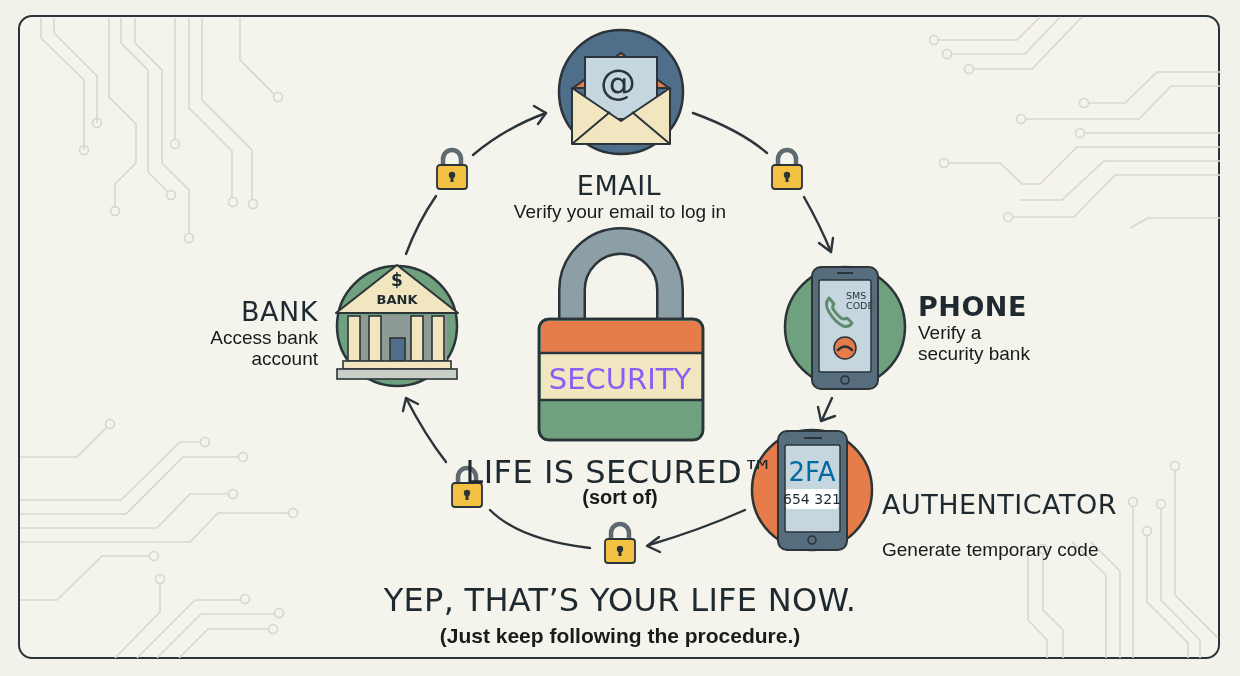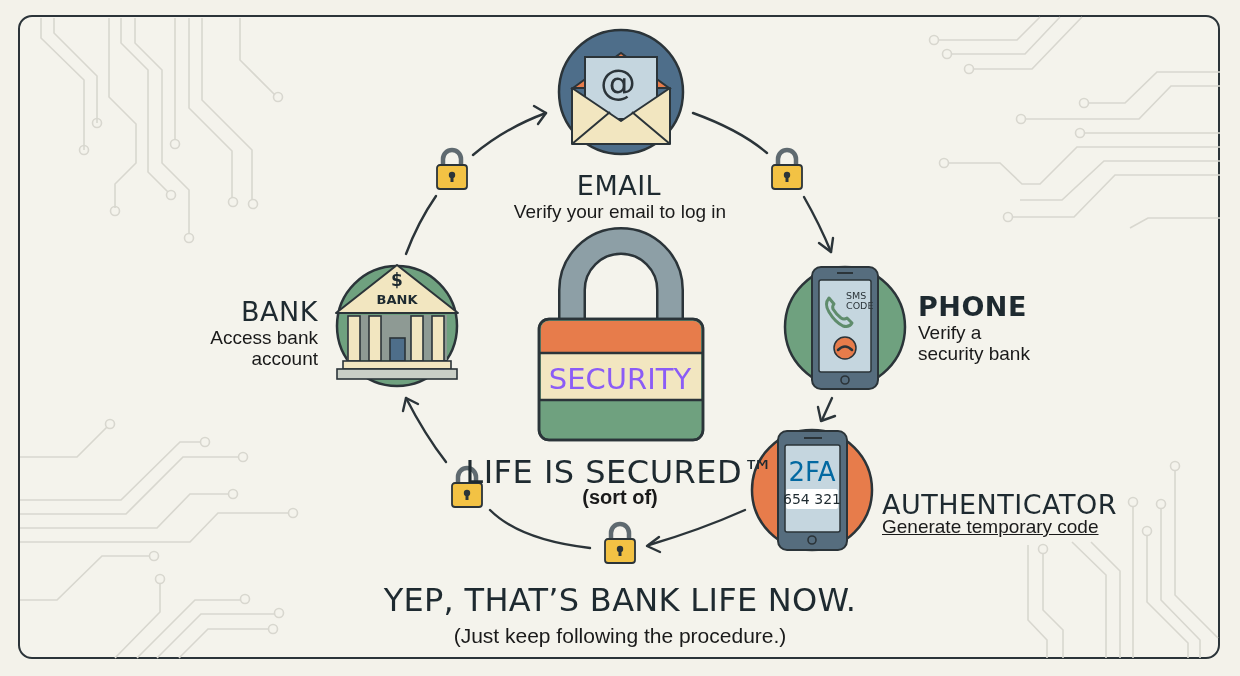--- a/index.html
+++ b/index.html
@@ -212,16 +212,16 @@
 
 <div class="txt title" style="left:918px;top:291px;font-weight:bold;">PHONE</div>
 <div class="txt sub" style="left:918px;top:322px;">
   <div>Verify a</div>
   <div>security bank</div>
 </div>
 
 <div class="txt title" style="left:882px;top:450px;line-height:29px;font-weight:normal;margin-top:40px;">
   <div>AUTHENTICATOR</div>
 </div>
-<div class="txt sub" style="left:882px;top:516px;text-decoration:underline;">Generate temporary code</div>
-
-<div class="txt center title" style="left:620px;top:581px;font-size:32px;font-weight:normal;letter-spacing:0.3px;">YEP, THAT’S BANK LIFE NOW.</div>
-<div class="txt center sub" style="left:620px;top:624px;font-size:21px;line-height:24px;">(Just keep following the procedure.)</div>
+<div class="txt sub" style="left:882px;top:539px;">Generate temporary code</div>
+
+<div class="txt center title" style="left:620px;top:581px;font-size:32px;font-weight:normal;letter-spacing:0.3px;">YEP, THAT’S YOUR LIFE NOW.</div>
+<div class="txt center sub" style="left:620px;top:624px;font-size:21px;line-height:24px;font-weight:bold;">(Just keep following the procedure.)</div>
 
 </body></html>

